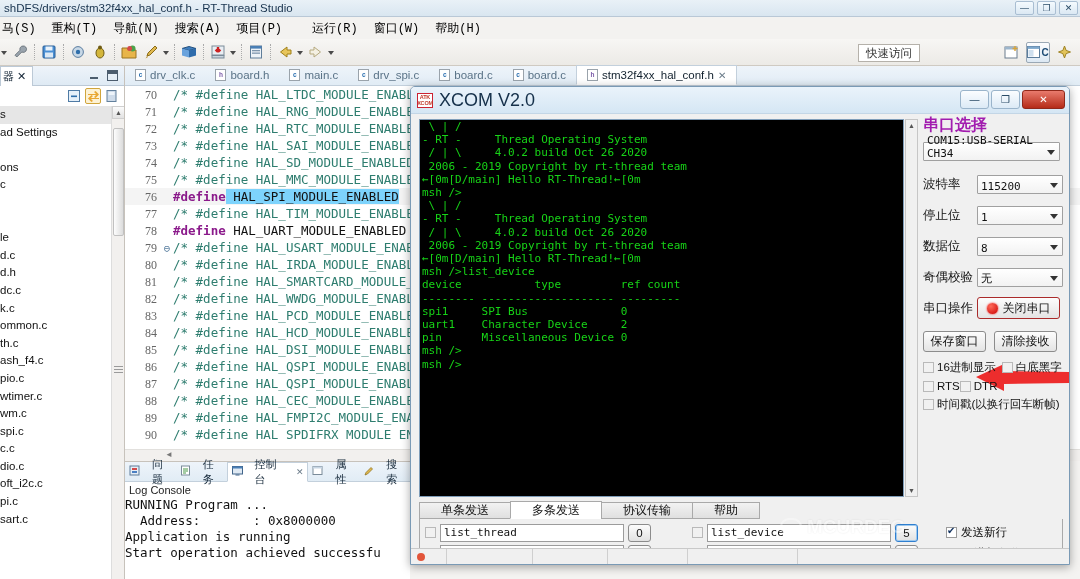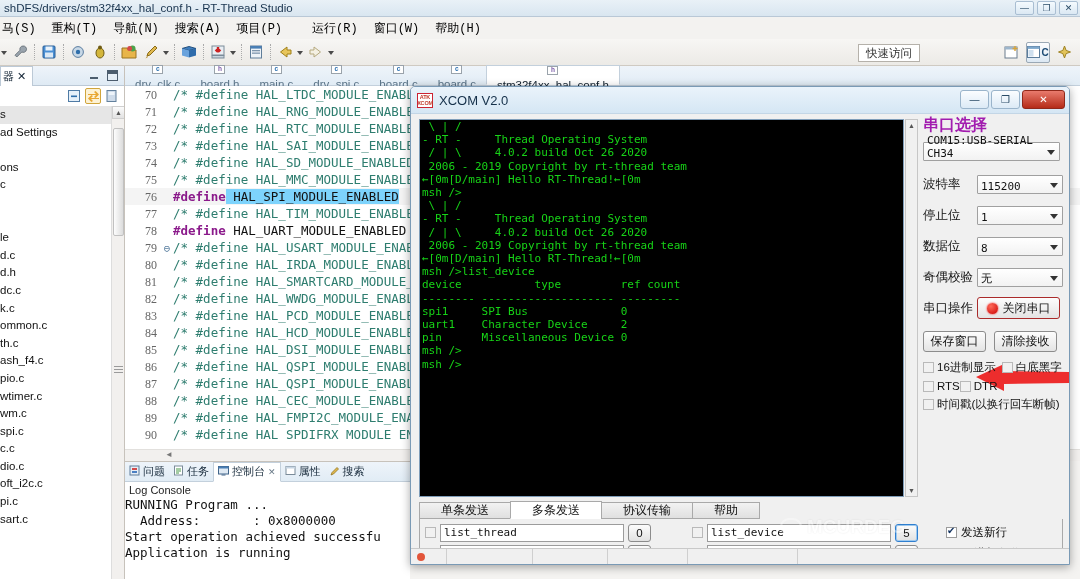--- a/index.html
+++ b/index.html
@@ -69,21 +69,21 @@
   .lp-sb-thumb{ position:absolute; left:1px; top:22px; width:11px; height:108px;
       background:linear-gradient(to right,#fdfdfd,#dcdcdc); border:1px solid #c1c1c1; border-radius:2px;}
   .lp-sb-grip{position:absolute;left:2px;top:260px;width:9px;height:7px;}
   .lp-sb-grip i{display:block;height:1px;background:#9a9a9a;margin-bottom:2px;}
 
   
   .editor{ position:absolute; left:125px; top:66px; right:0; height:395px; background:#fff;}
   .ed-tabrow{ height:20px; background:linear-gradient(#eef4fa,#e1ecf5); border-bottom:1px solid #c3d0dc;
               display:flex; align-items:flex-end; }
   .ed-tab{ height:20px; display:flex; align-items:center; gap:4px; padding:0 10px; font-size:11.5px;
-           color:#5a7387; white-space:nowrap;flex-direction:column;}
+           color:#5a7387; white-space:nowrap;}
   .ed-tab.active{ background:#fff; border:1px solid #c3d0dc; border-bottom:1px solid #fff; color:#11202d;}
   .ficon{ width:11px;height:12px;border:1px solid #9aa3ab;background:#fff;font-size:6.5px;color:#2a6fb0;
           display:flex;align-items:center;justify-content:center; font-weight:bold; line-height:1;}
   .ficon.h{ color:#7a5aa8;}
   .tabx{ font-size:10px; color:#6a7b89;}
   .ed-body{ position:relative; height:375px; overflow:hidden; background:#fff;}
   .code-line{ height:17px; line-height:17px; font-family:"DejaVu Sans Mono","Liberation Mono",monospace;
               font-size:12.5px; white-space:pre; }
   .ln{ display:inline-block; width:36px; text-align:right; color:#666; font-size:12px; padding-right:4px;font-family:Liberation Serif, serif;}
   .fold{ display:inline-block; width:12px; color:#5a7fa0; text-align:center; font-size:11px;}
@@ -93,36 +93,36 @@
   .hl{ background:#7dd3fc; }
   .code-line.sel-row{ background:#f4f4f4; }
   .ed-hscroll{position:absolute;left:0;bottom:0;width:100%;height:12px;background:#f2f0ee;border-top:1px solid #e2e0dd;}
   .ed-hscroll:before{content:"◄";position:absolute;left:40px;top:0px;font-size:8px;color:#777;}
 
   
   .console{ position:absolute; left:125px; top:461px; width:285px; bottom:0; background:#fff;
             border-top:1px solid #c7c2bb;}
   .cons-tabrow{ height:20px; background:linear-gradient(#eef4fa,#e1ecf5); display:flex; align-items:center;
                 border-bottom:1px solid #c3d0dc; font-size:11px;}
-  .cons-tab{ display:flex; align-items:center; gap:3px; padding:0 4px; height:20px; color:#16293a;}
+  .cons-tab{ display:flex; align-items:center; gap:12px; padding:0 4px; height:20px; color:#16293a;}
   .cons-tab.active{ background:#fff; border:1px solid #c3d0dc; border-bottom:1px solid #fff;}
   .cons-sub{ font-size:11px; color:#222; padding:2px 0 1px 4px;}
   .cons-line{ font-family:"DejaVu Sans Mono","Liberation Mono",monospace; font-size:12.5px; color:#111;
               white-space:pre; line-height:16px;}
 
   
   #xcom{ position:absolute; left:410px; top:86px; width:660px; height:479px;
          background:#f0f0f0; border:1px solid #7a9ab5; border-radius:5px 5px 0 0;
          box-shadow:0 2px 10px rgba(0,0,0,.35); overflow:hidden;}
   .xc-title{ height:27px; background:linear-gradient(#eaf3fb,#d5e6f4); display:flex; align-items:center;
              padding-left:6px; gap:6px; border-bottom:1px solid #c3d6e6;}
   .xc-logo{ width:16px;height:15px;background:#fff;border:1px solid #c23; display:flex;flex-direction:column;
             align-items:center;justify-content:center;line-height:6px;}
   .xc-logo b{font-size:5.5px;color:#c0392b;letter-spacing:-.2px;}
-  .xc-name{ font-size:13px; color:#15304a;}
+  .xc-name{ font-size:18px; color:#15304a;}
   .xc-wbtns{ position:absolute; right:4px; top:3px; display:flex; gap:2px;}
   .xc-wbtn{ width:29px;height:19px; border:1px solid #9ab4cb; border-radius:3px;
             background:linear-gradient(#fbfdff,#dceaf6); display:flex;align-items:center;justify-content:center;
             font-size:10px;color:#2a4b66;}
   .xc-wbtn.close{ background:linear-gradient(#e97b6d,#b52b18); border-color:#90281a; color:#fff; width:43px;}
 
   .xc-term{ position:absolute; left:8px; top:32px; width:485px; height:378px; background:#000;
             border:1px solid #7f9db9; overflow:hidden;}
   .tline{ font-family:"DejaVu Sans Mono","Liberation Mono",monospace; font-size:11px; color:#17d417;
           white-space:pre; line-height:13.2px; padding-left:2px;}
@@ -478,22 +478,22 @@
           <span><svg width="11" height="11" viewBox="0 0 11 11">
               <path d="M8 2.5l1.5 1.5-5 5-2.5 1 1-2.5z" fill="#e0b84e" stroke="#8a6b17" stroke-width=".7"></path>
             </svg></span>
           <span>搜索</span>
         </div>
       </div>
     <div class="cons-sub">Log Console</div>
     <div id="cons-lines">
         <div class="cons-line">RUNNING Program ...</div>
         <div class="cons-line">  Address:       : 0x8000000</div>
+        <div class="cons-line">Application is running</div>
         <div class="cons-line">Start operation achieved successfu</div>
-        <div class="cons-line">Application is running</div>
       </div>
   </div>
 </div>
 
 <div id="xcom">
 
   <div class="xc-title">
     <span class="xc-logo">
       <b>ATK</b>
       <b>XCOM</b>

